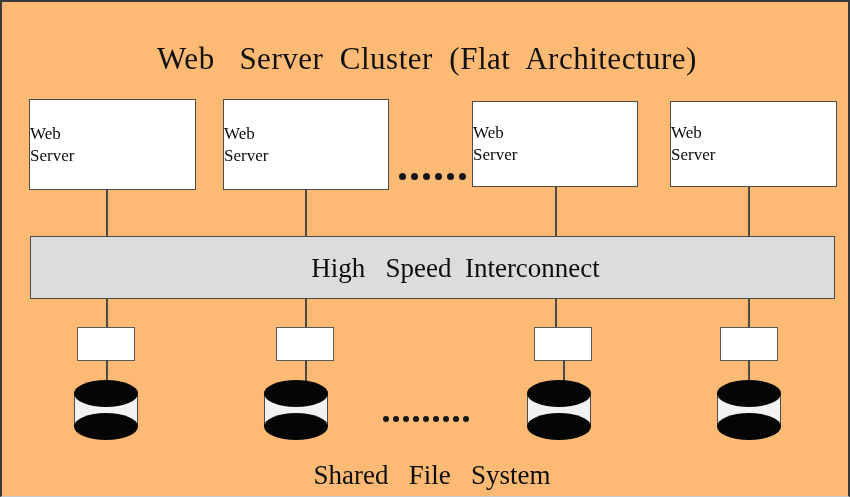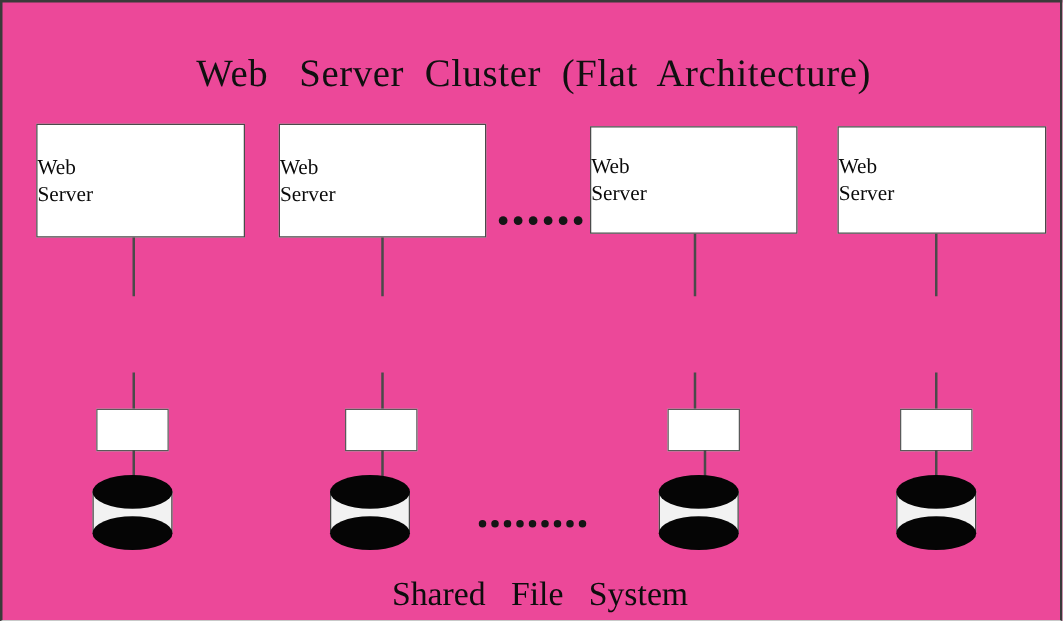--- a/index.html
+++ b/index.html
@@ -4,21 +4,21 @@
 <style>
   html, body {
     margin: 0;
     padding: 0;
     background: #ffffff;
   }
   #canvas {
     position: relative;
     width: 850px;
     height: 497px;
-    background: #ec4899;
+    background: #fdba74;
     overflow: hidden;
     font-family: "Liberation Serif", "DejaVu Serif", serif;
     box-sizing: border-box;
     border-left: 2px solid #3a3a3a;
     border-top: 2px solid #3a3a3a;
     border-right: 2px solid #3a3a3a;
     border-bottom: 1px solid #c9c9c9;
   }
 
   
@@ -194,20 +194,23 @@
     <i></i>
     <i></i>
     <i></i>
   </div>
 
   <div class="vline" style="left:104px; top:188px; height:47px;"></div>
   <div class="vline" style="left:303px; top:188px; height:47px;"></div>
   <div class="vline" style="left:553px; top:185px; height:50px;"></div>
   <div class="vline" style="left:746px; top:185px; height:50px;"></div>
 
+  <div id="interconnect-bar">
+    <div id="interconnect-label">High   Speed  Interconnect</div>
+  </div>
 
   <div class="vline" style="left:104px; top:296px; height:30px;"></div>
   <div class="vline" style="left:303px; top:296px; height:30px;"></div>
   <div class="vline" style="left:553px; top:296px; height:30px;"></div>
   <div class="vline" style="left:746px; top:296px; height:30px;"></div>
 
   <div class="adapter-box" style="left:75px;  top:325px;"></div>
   <div class="adapter-box" style="left:274px; top:325px;"></div>
   <div class="adapter-box" style="left:532px; top:325px;"></div>
   <div class="adapter-box" style="left:718px; top:325px;"></div>

